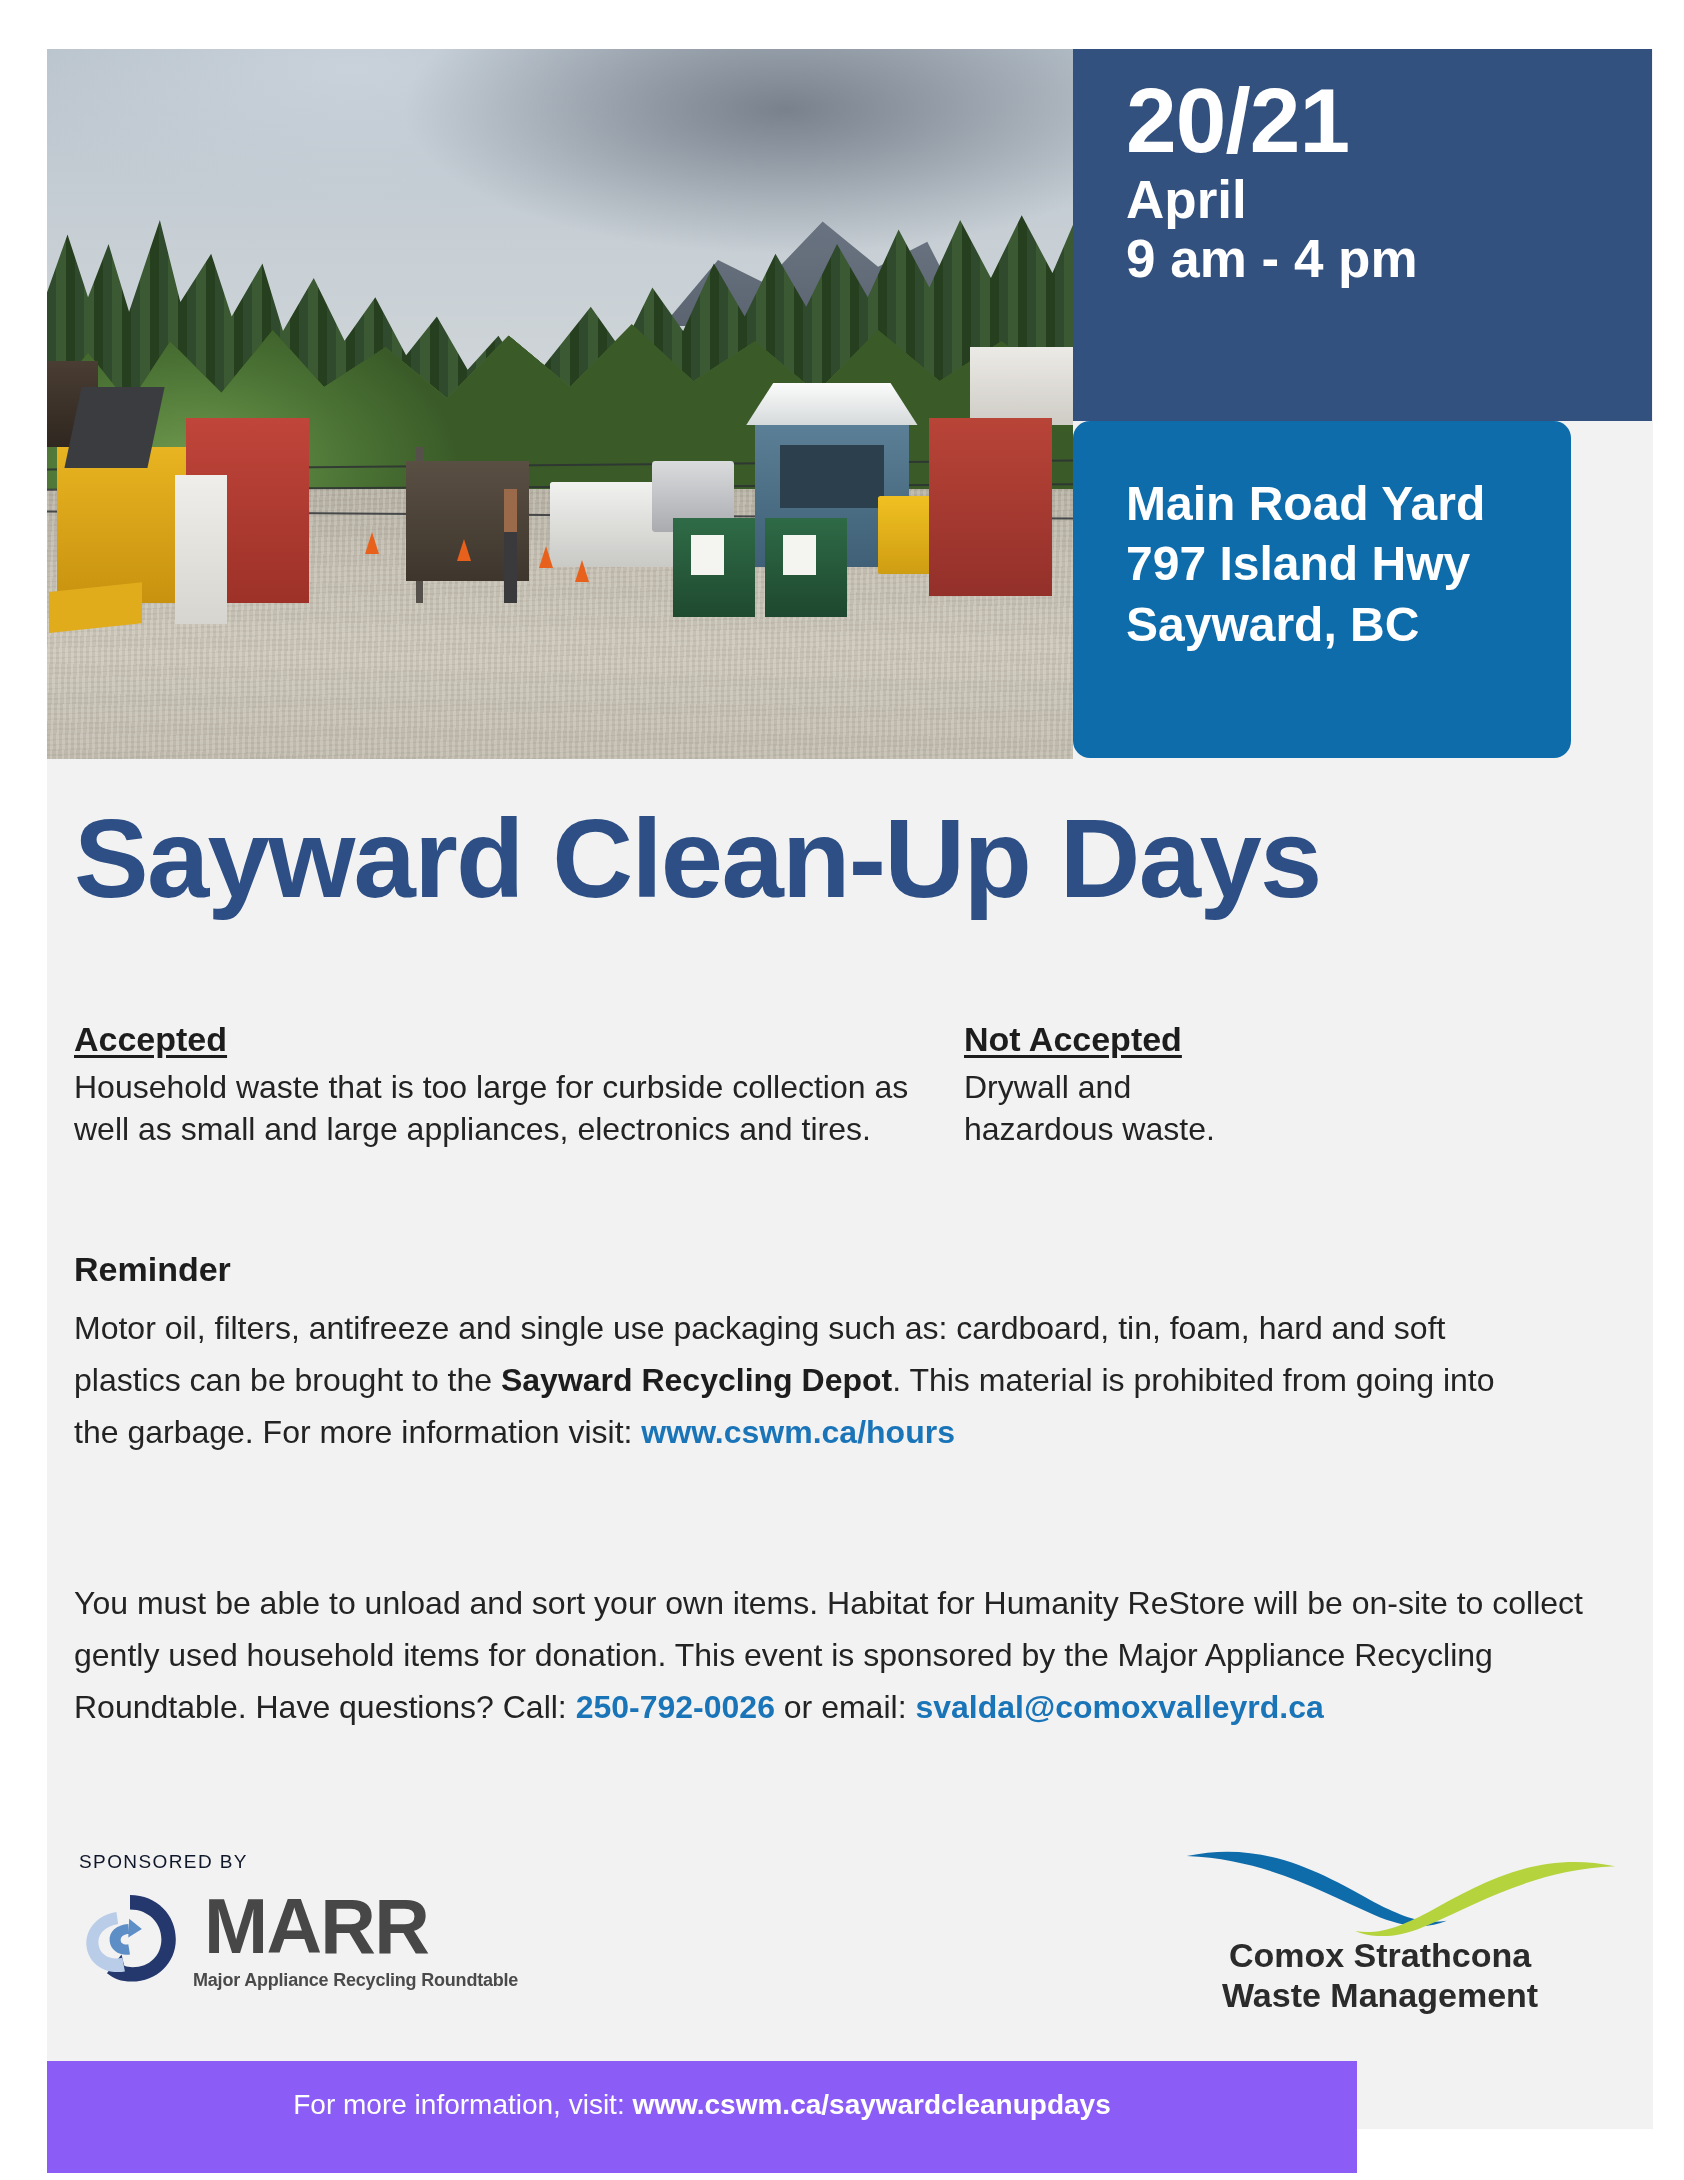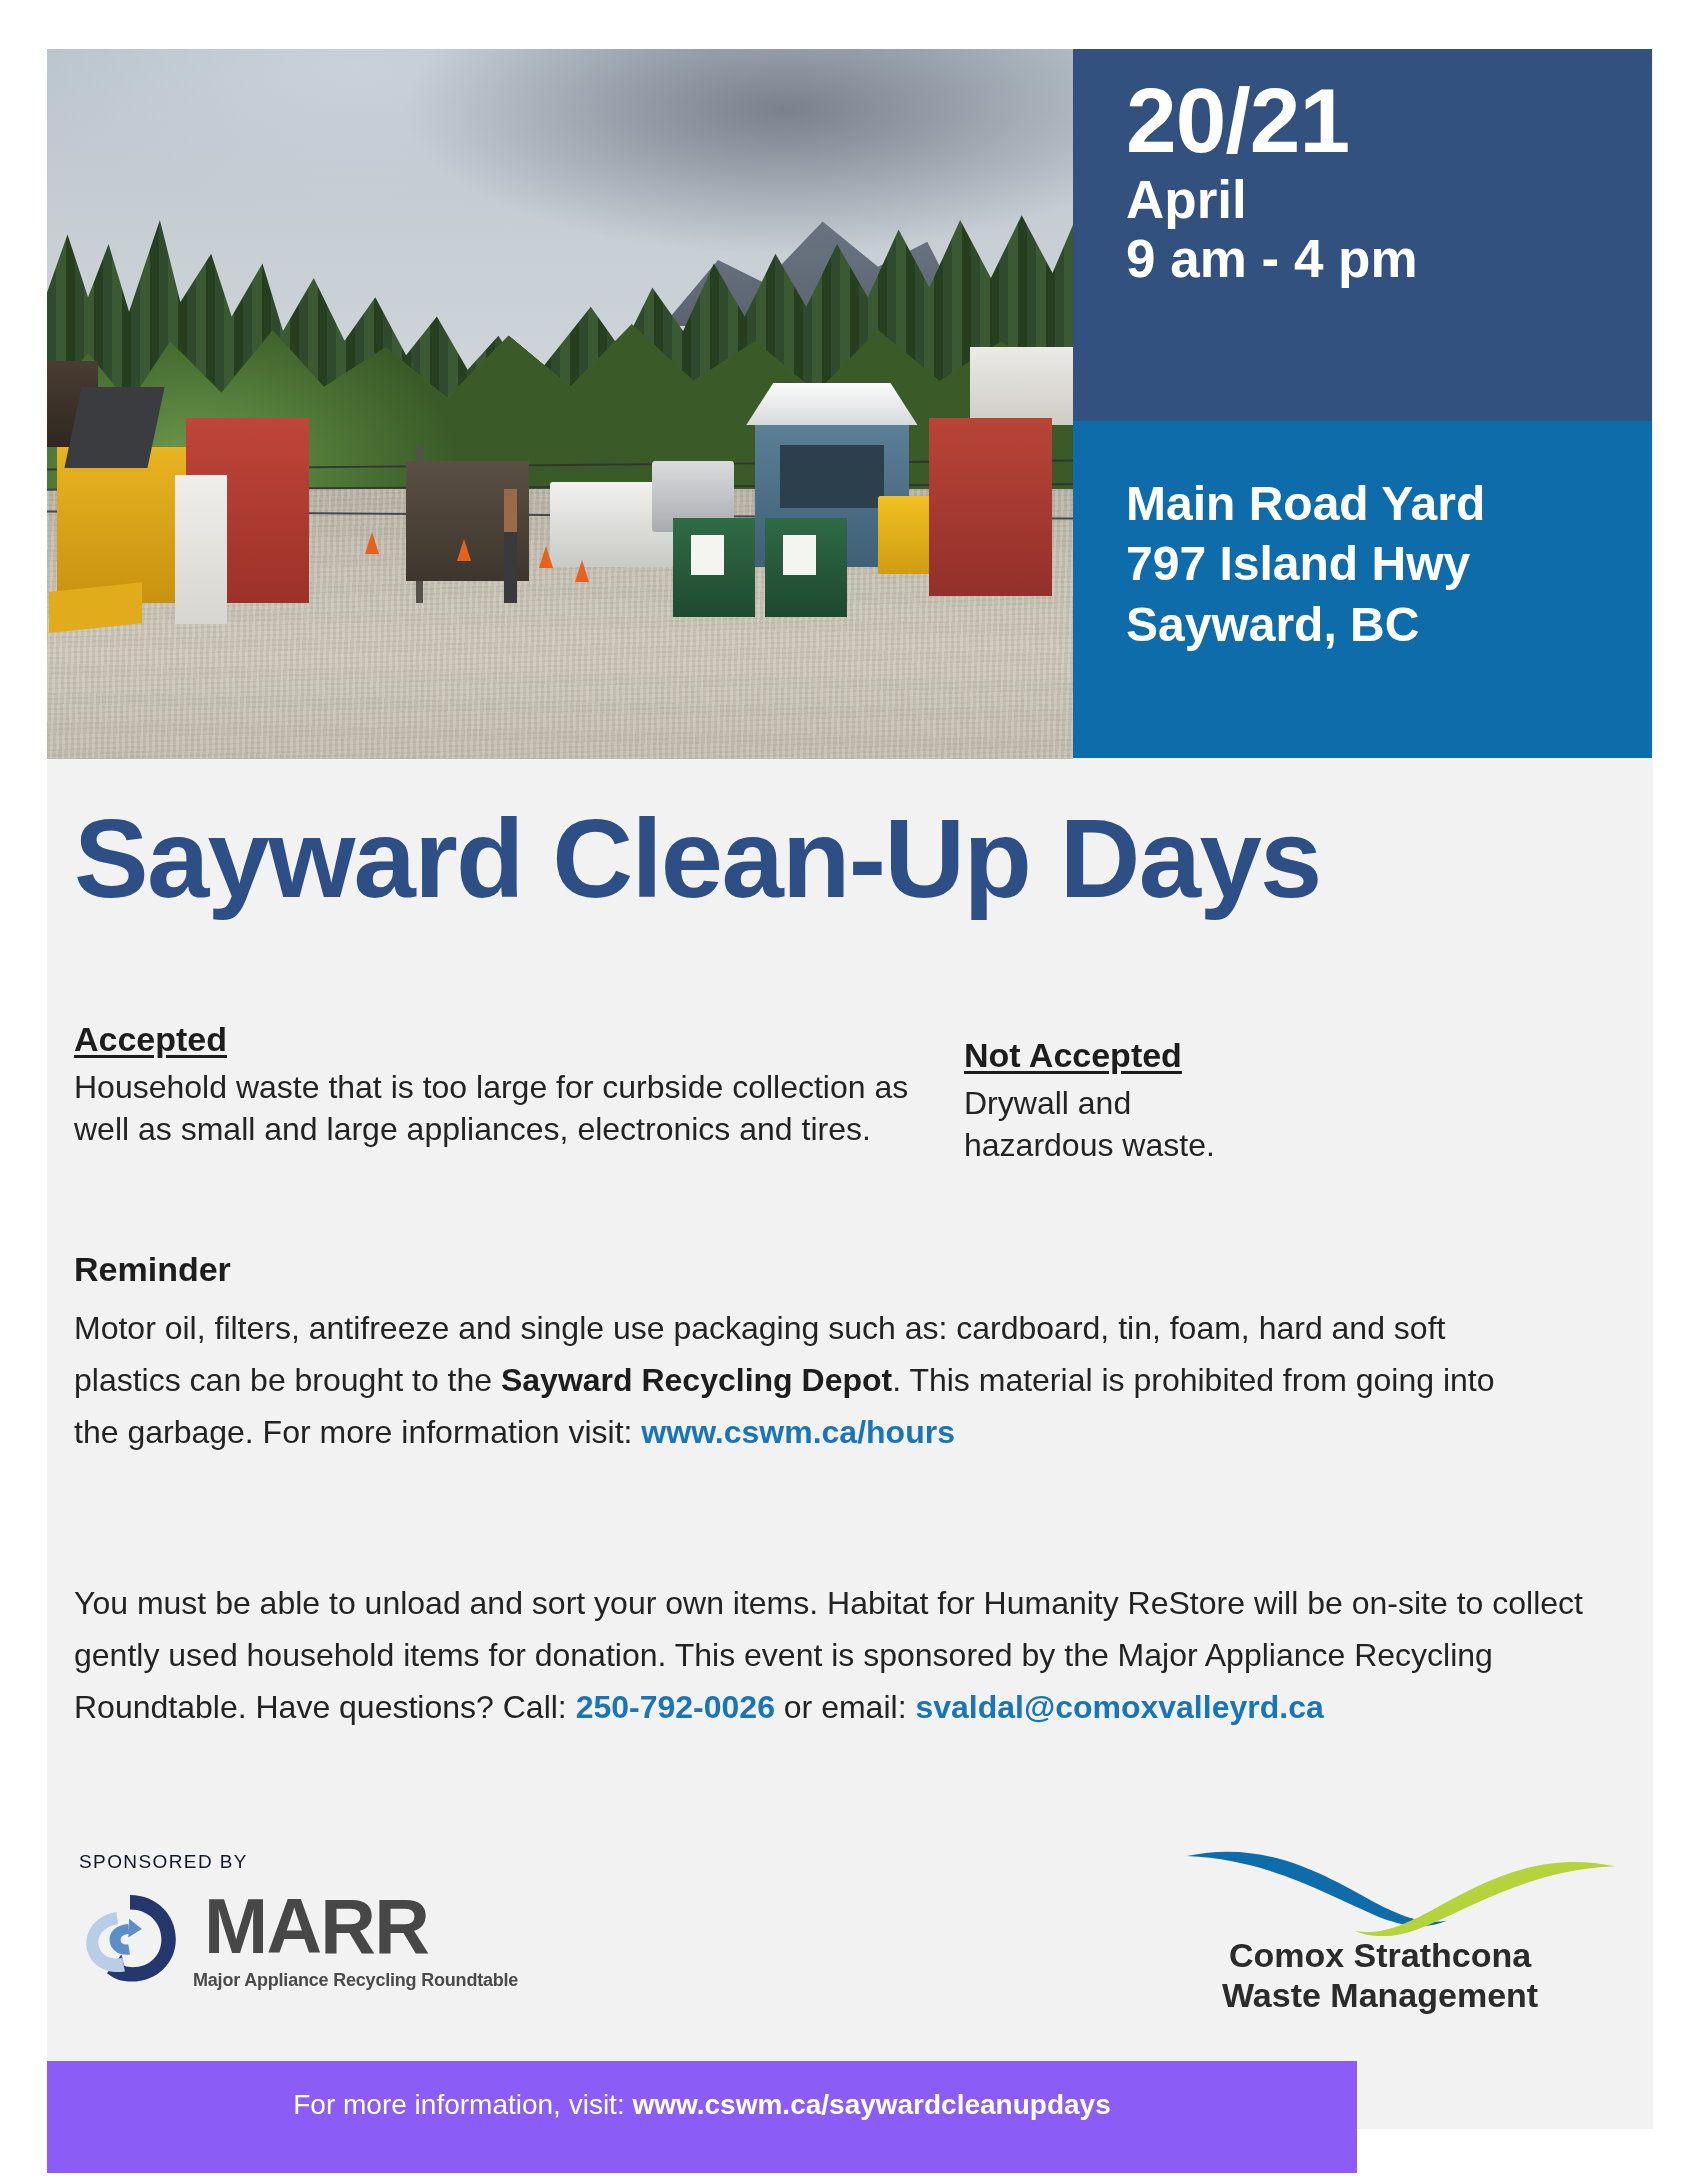--- a/index.html
+++ b/index.html
@@ -163,42 +163,42 @@
     color:#ffffff; font-size:53px; font-weight:bold; line-height:1.12;
     margin-top:1.7px;
   }
   .hours {
     color:#ffffff; font-size:53px; font-weight:bold; line-height:1.12;
   }
 
   
   .addressbox {
     position:absolute; left:1026px; top:372px;
-    width:579px; height:337px; background:#0f6cab;
+    width:498px; height:337px; background:#0f6cab;border-radius:17px;
   }
   .addressbox .inner { position:absolute; left:53px; top:53px; right:20.4px; }
   .addr-line {
     color:#ffffff; font-size:48px; font-weight:bold; line-height:1.26;
     white-space:nowrap;
   }
 
   
   .title {
     position:absolute; left:27px; top:754px; width:1550px;
     color:#2d4f85; font-size:112px; font-weight:bold;
     letter-spacing:-1.7px; line-height:1;
     font-family:"Liberation Sans", sans-serif;
   }
 
   
   .accept-row {
     position:absolute; left:27px; top:971px; width:1550px;
   }
   .col-accepted { position:absolute; left:0; top:0; width:886px; }
-  .col-not { position:absolute; left:890px; top:16px; width:281px; }
+  .col-not { position:absolute; left:890px; top:0; width:281px; }
   .sec-head {
     font-size:34px; font-weight:bold; color:#1d1d1d;
     text-decoration:underline; text-underline-offset:4.3px;
     margin-bottom:6.8px;
   }
   .sec-body {
     font-size:32px; color:#232323; line-height:1.32;
   }
 
   

